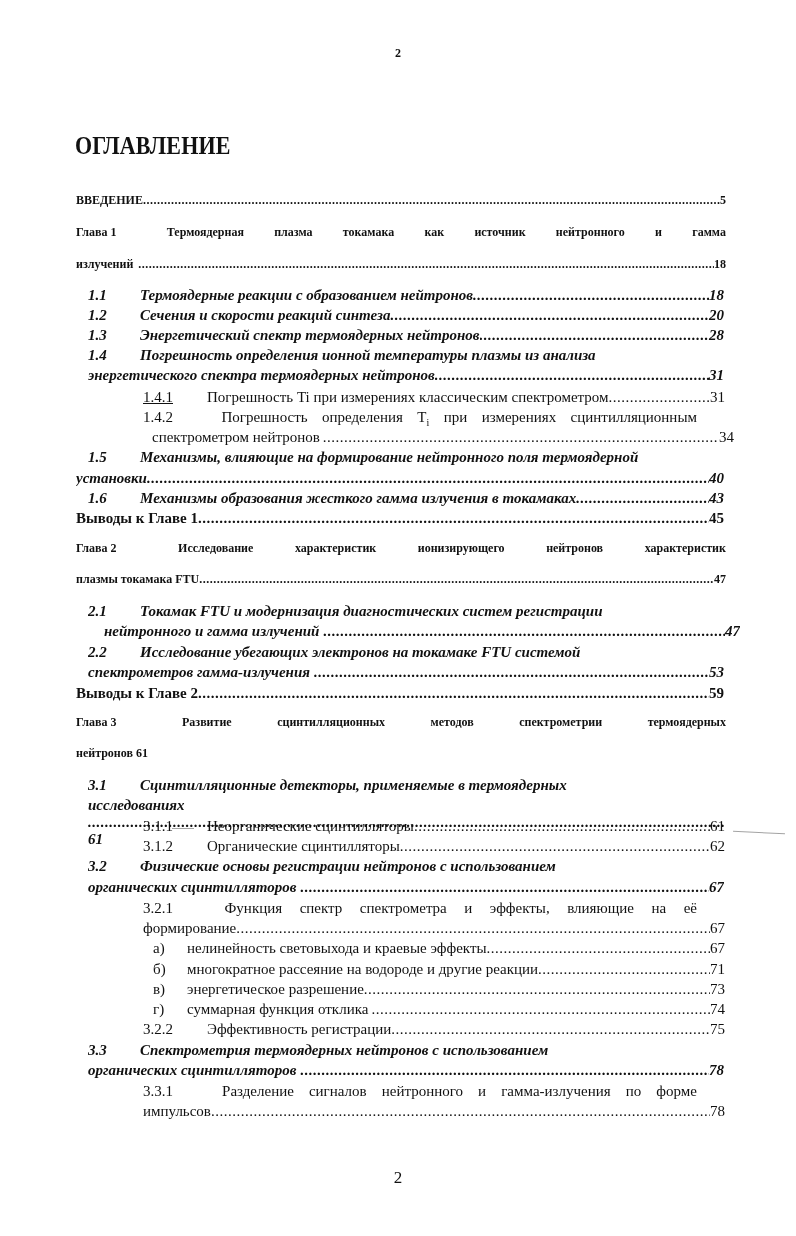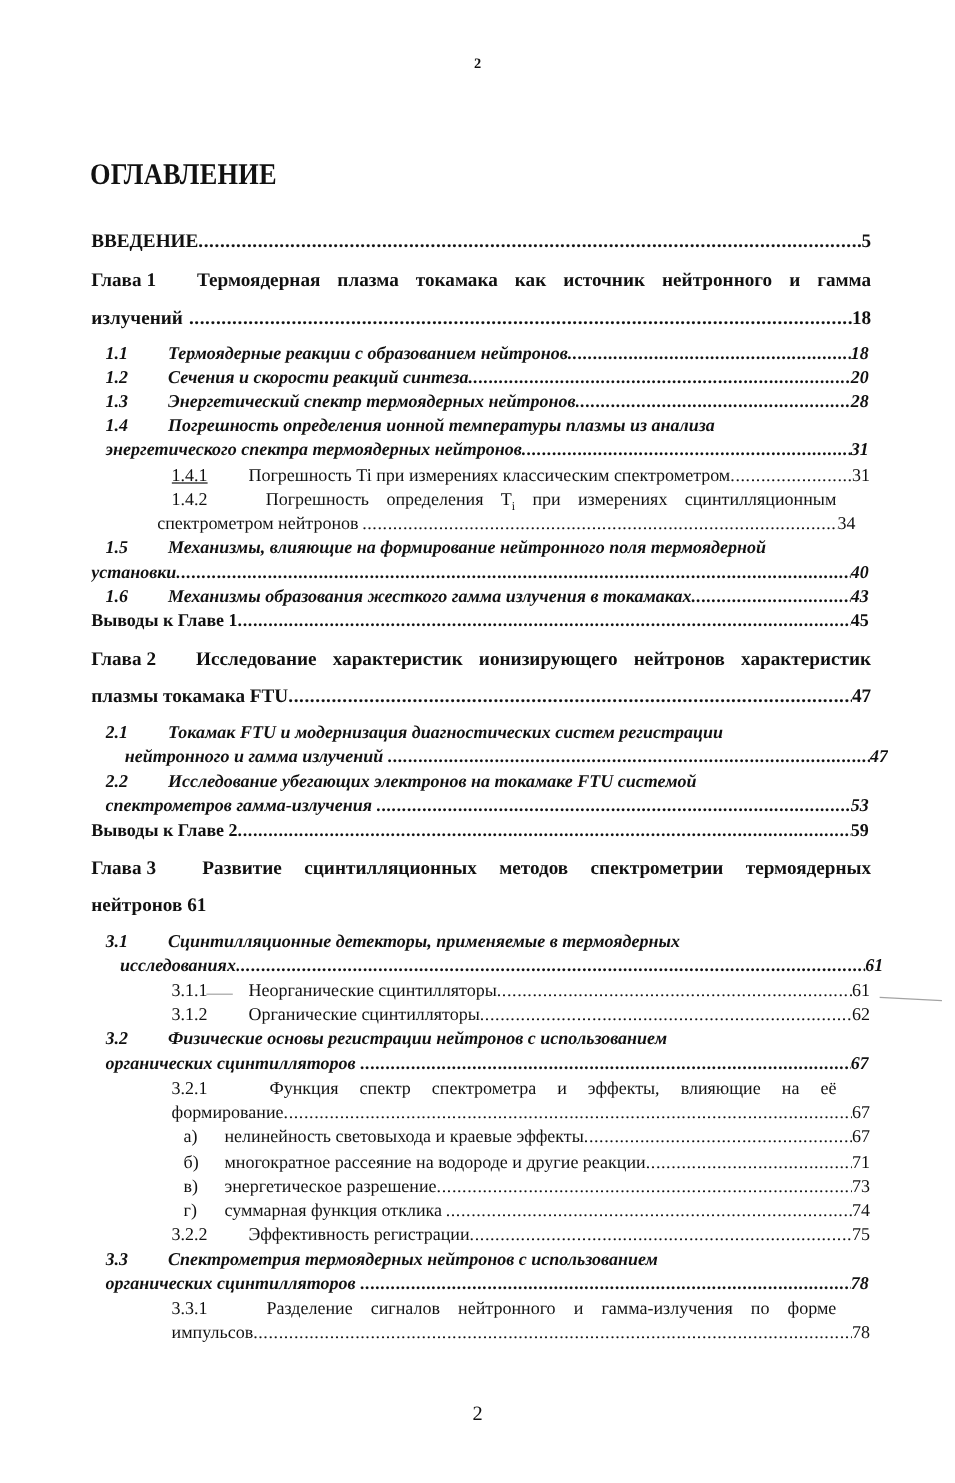--- a/index.html
+++ b/index.html
@@ -16,21 +16,21 @@
     .row .txt { flex: 0 0 auto; }
     .row .dots { flex: 1 1 auto; overflow: hidden; white-space: nowrap; }
     .row .dots::after { content: "................................................................................................................................................................................................................................................................"; letter-spacing: 0.5px; }
     .row .pg { flex: 0 0 auto; }
     .b { font-weight: bold; }
     .bi { font-weight: bold; font-style: italic; }
     .n { font-weight: normal; }
 
     .chap-line { position: absolute; display: flex; justify-content: space-between; white-space: nowrap; }
 
-    .f16 { font-size: 16px; }
+    .f16 { font-size: 12px; }
     .f15 { font-size: 15px; }
 
     .stray { position: absolute; height: 1px; background: #666; opacity: 0.6; }
   </style>
 </head>
 <body>
 
 <div class="page-num-top">2</div>
 
 <div class="title">ОГЛАВЛЕНИЕ</div>
@@ -100,21 +100,21 @@
 
   <div class="chap-line n f15" style="top:409px; left:143px; width:554px;">
     <span style="width:64px; display:inline-block;">1.4.2</span>
     <span>Погрешность</span>
     <span>определения</span>
     <span><span>T</span><sub style="font-size:10px;">i</sub></span>
     <span>при</span>
     <span>измерениях</span>
     <span>сцинтилляционным</span>
   </div>
-  <div class="row n f15" style="top:429px; left:131px; width:582px;">
+  <div class="row n f15" style="top:429px; left:152px; width:582px;">
     <span class="txt" style="margin-right:3px;">спектрометром нейтронов</span>
     <span class="dots"></span>
     <span class="pg">34</span>
   </div>
 
   <div class="row bi f15" style="top:449px; left:88px; width:636px;">
     <span class="txt" style="width:52px; display:inline-block;">1.5</span>
     <span class="txt">Механизмы, влияющие на формирование нейтронного поля термоядерной</span>
   </div>
   <div class="row bi f15" style="top:470px; left:76px; width:648px;">
@@ -185,21 +185,21 @@
     <span>термоядерных</span>
   </div>
   <div class="row b f16" style="top:746px; left:76px; width:650px;">
     <span class="txt">нейтронов 61</span>
   </div>
 
   <div class="row bi f15" style="top:777px; left:88px; width:636px;">
     <span class="txt" style="width:52px; display:inline-block;">3.1</span>
     <span class="txt">Сцинтилляционные детекторы, применяемые в термоядерных</span>
   </div>
-  <div class="row bi f15" style="top:797px; left:100px; width:636px;">
+  <div class="row bi f15" style="top:797px; left:88px; width:636px;flex-direction:column;">
     <span class="txt">исследованиях</span>
     <span class="dots"></span>
     <span class="pg">61</span>
   </div>
 
   <div class="row n f15" style="top:818px; left:143px; width:582px;">
     <span class="txt" style="width:64px; display:inline-block;">3.1.1</span>
     <span class="txt">Неорганические сцинтилляторы</span>
     <span class="dots"></span>
     <span class="pg">61</span>

